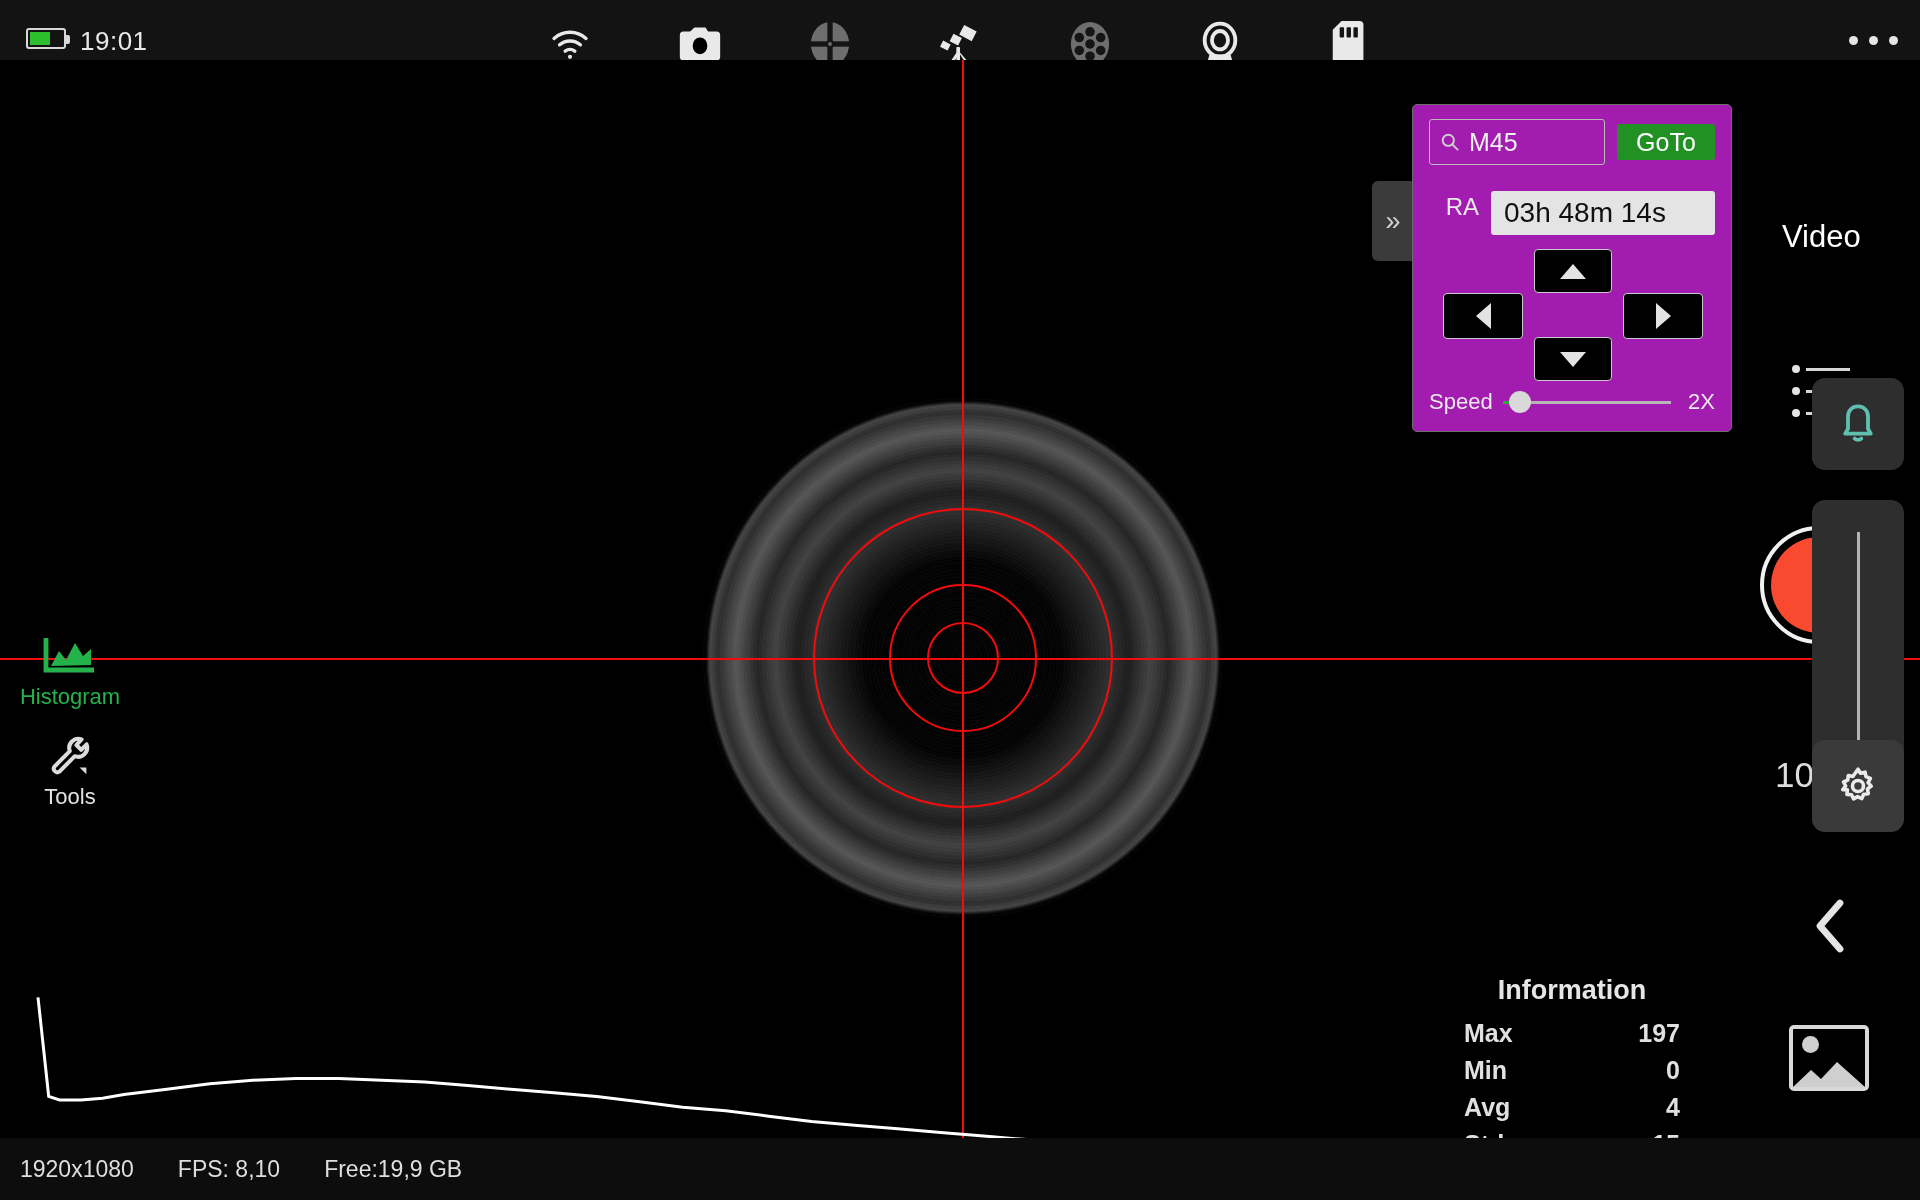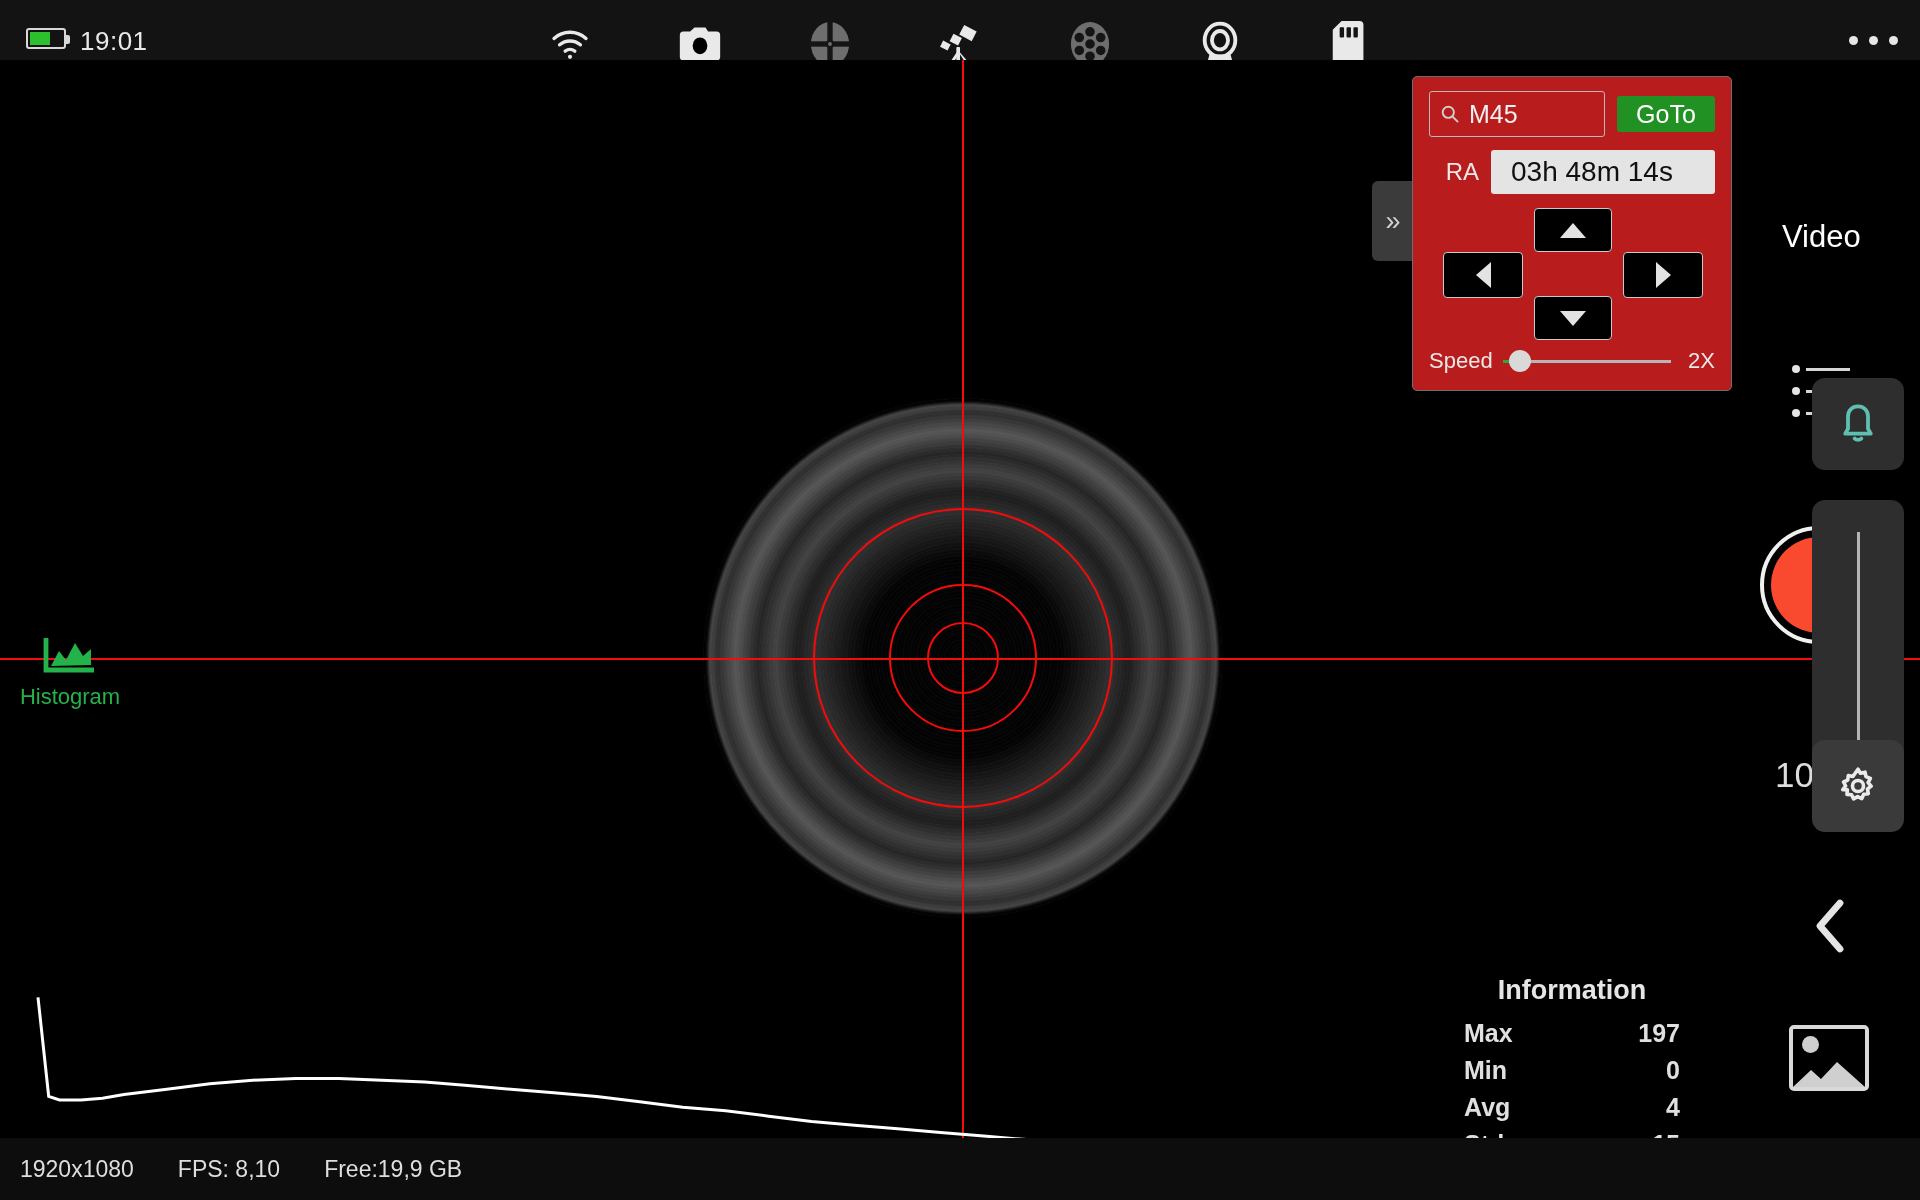--- a/index.html
+++ b/index.html
@@ -78,36 +78,36 @@
   .rail-item { width:140px; padding:14px 0 10px; text-align:center; cursor:pointer; }
   .rail-icon { height:44px; display:flex; align-items:center; justify-content:center; }
   .rail-label { margin-top:6px; font-size:22px; color:#e2e2e2; }
   .rail-item.active .rail-label { color:#24b24a; }
 
   
   .hist { position:absolute; left:0; top:920px; width:1420px; height:200px; }
   .hist svg { display:block; }
 
   
-  .goto { position:absolute; left:1412px; top:76px; width:320px;
-          background:#b91c1c; border:1px solid #6d6d6d; border-radius:5px;
+  .goto { position:absolute; left:1412px; top:104px; width:320px;
+          background:#a21caf; border:1px solid #6d6d6d; border-radius:5px;
           padding:14px 16px 16px; }
   .goto-row1 { display:flex; align-items:center; gap:12px; }
   .goto-search { flex:1; height:46px; border:1px solid #b9b9b9; border-radius:3px;
                  display:flex; align-items:center; padding:0 10px; gap:9px; }
   .goto-search .val { color:#f1f1f1; font-size:25px; }
   .goto-btn { width:98px; height:36px; background:#229124; color:#fff;
               border:none; border-radius:3px; font-size:25px;
               font-family:"Liberation Sans",sans-serif; cursor:pointer; }
   .coord-row { display:flex; align-items:center; margin-top:13px; }
   .coord-lbl { width:62px; text-align:right; padding-right:12px;
                color:#e9e9e9; font-size:24px; }
   .coord-val { flex:1; height:44px; background:#e4e4e4; border-radius:3px;
-               display:flex; align-items:center; padding-left:20px;
-               color:#101010; font-size:28px; }
+               display:flex; align-items:center; padding-left:13px;
+               color:#101010; font-size:28px;margin-top:13px; }
   .dpad { position:relative; height:132px; margin-top:14px; }
   .dbtn { position:absolute; border:1px solid #c9c9c9; border-radius:4px;
           background:#000; display:flex; align-items:center; justify-content:center;
           cursor:pointer; }
   .dbtn.up   { width:78px; height:44px; left:105px; top:0; }
   .dbtn.down { width:78px; height:44px; left:105px; top:88px; }
   .dbtn.left { width:80px; height:46px; left:14px; top:44px; }
   .dbtn.right{ width:80px; height:46px; left:194px; top:44px; }
   .tri { width:0; height:0; }
   .tri.u { border-left:13px solid transparent; border-right:13px solid transparent; border-bottom:15px solid #e3e3e3; }
@@ -274,20 +274,29 @@
         <div class="rail-icon">
           <svg width="56" height="40" viewBox="0 0 28 20" fill="none">
             <path d="M2 1v16h24" stroke="#24b24a" stroke-width="2.4"></path>
             <path d="M4.5 15l4-7.5 3.5 4.5 4.5-8.5 4 6.5 4-3.5v8z" fill="#24b24a"></path>
           </svg>
         </div>
         <div class="rail-label">Histogram</div>
       </div>
 
 
+      <div class="rail-item">
+        <div class="rail-icon">
+          <svg width="44" height="42" viewBox="0 0 22 21" fill="none" stroke="#dcdcdc" stroke-width="2" stroke-linejoin="round">
+            <path d="M16.8 2.2a4.6 4.6 0 0 0-5.9 5.9L3.2 15.8a1.8 1.8 0 0 0 2.5 2.5l7.7-7.7a4.6 4.6 0 0 0 5.9-5.9l-2.7 2.7-2.4-2.4z"></path>
+            <path d="M15.8 16.2l3.4 3.4v-3.4z" fill="#dcdcdc" stroke="none"></path>
+          </svg>
+        </div>
+        <div class="rail-label">Tools</div>
+      </div>
     </div>
 
     <div class="hist">
       <svg id="hist-svg" width="1420" height="200" viewBox="0 0 1420 200" preserveAspectRatio="none">
         <polyline id="hist-line" fill="none" stroke="#ffffff" stroke-width="3" points="38.0,17.4 48.7,116.4 59.5,120.0 81.0,120.0 102.5,118.2 124.0,114.6 166.9,109.2 209.9,103.8 252.9,100.2 295.9,98.4 338.9,98.4 381.8,100.2 424.8,102.0 467.8,105.6 510.8,109.2 553.8,112.8 596.7,116.4 639.7,121.8 682.7,127.2 725.7,130.8 768.7,136.2 811.6,141.6 854.6,145.2 897.6,148.8 940.6,152.4 983.6,156.0 1026.5,159.6 1069.5,163.2 1112.5,166.8 1155.5,170.4 1198.5,174.0 1241.5,177.6 1284.4,181.2 1327.4,184.8 1370.4,186.6 1408.0,188.4"></polyline>
       </svg>
     </div>
 
     <div class="info">
       <div class="info-title">Information</div>

